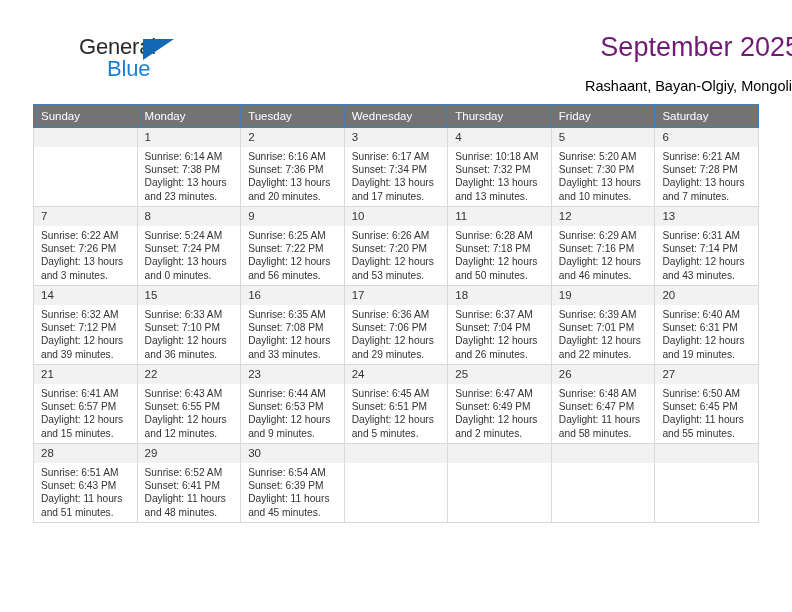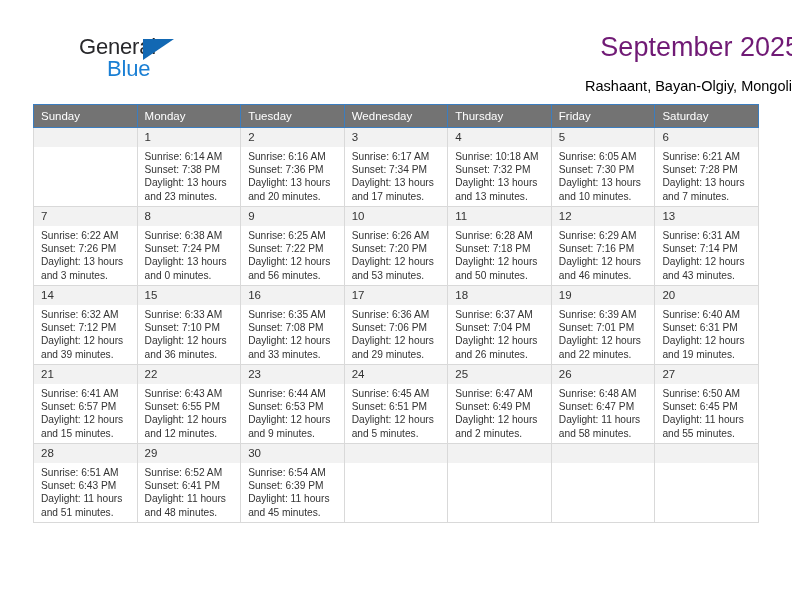--- a/index.html
+++ b/index.html
@@ -214,21 +214,21 @@
                 <div>Sunset: 7:32 PM</div>
                 <div>Daylight: 13 hours</div>
                 <div>and 13 minutes.</div>
               </div>
             </div>
           </td>
           <td>
             <div class="cell-inner">
               <span class="daynum">5</span>
               <div class="lines">
-                <div>Sunrise: 6:05 AM</div>
+                <div>Sunrise: 5:20 AM</div>
                 <div>Sunset: 7:30 PM</div>
                 <div>Daylight: 13 hours</div>
                 <div>and 10 minutes.</div>
               </div>
             </div>
           </td>
           <td>
             <div class="cell-inner">
               <span class="daynum">6</span>
               <div class="lines">
@@ -249,21 +249,21 @@
                 <div>Sunset: 7:26 PM</div>
                 <div>Daylight: 13 hours</div>
                 <div>and 3 minutes.</div>
               </div>
             </div>
           </td>
           <td>
             <div class="cell-inner">
               <span class="daynum">8</span>
               <div class="lines">
-                <div>Sunrise: 6:38 AM</div>
+                <div>Sunrise: 5:24 AM</div>
                 <div>Sunset: 7:24 PM</div>
                 <div>Daylight: 13 hours</div>
                 <div>and 0 minutes.</div>
               </div>
             </div>
           </td>
           <td>
             <div class="cell-inner">
               <span class="daynum">9</span>
               <div class="lines">

